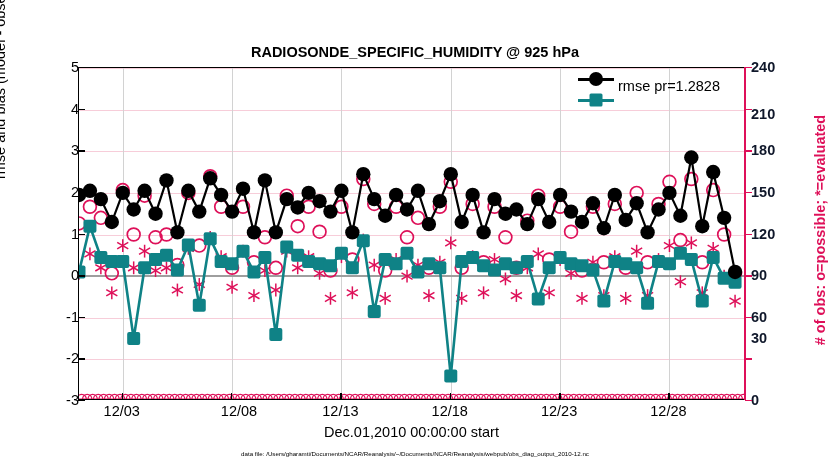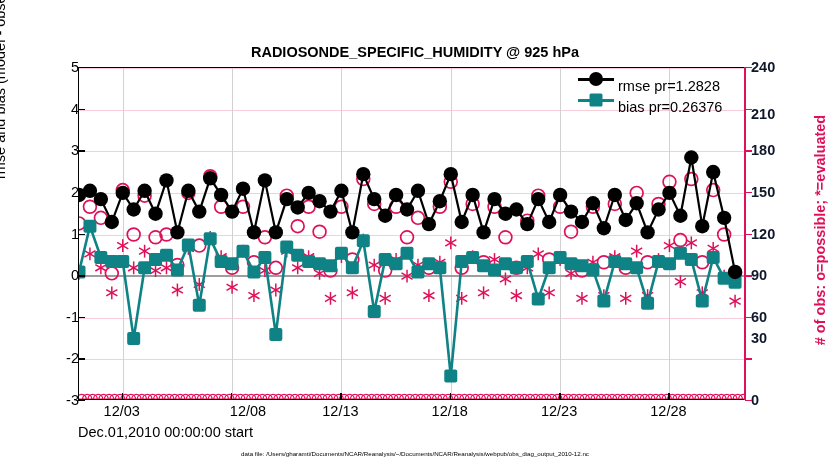--- a/index.html
+++ b/index.html
@@ -39,21 +39,21 @@
   .xtick{position:absolute;top:403px;width:70px;margin-left:-35px;text-align:center;
       font-size:14.5px;color:#000;}
   .xtickmark{position:absolute;top:393px;width:1.4px;height:7px;background:#000;}
 
   #ylabel-left{position:absolute;left:-8px;top:233px;width:340px;
       transform:rotate(-90deg);transform-origin:0 0;text-align:center;
       font-size:14.5px;color:#000;}
   #ylabel-right{position:absolute;left:812px;top:400px;width:340px;
       transform:rotate(-90deg);transform-origin:0 0;text-align:center;
       font-size:14.5px;color:#de1059;font-weight:bold;}
-  #xlabel{position:absolute;left:78px;top:424px;width:667px;
+  #xlabel{position:absolute;left:78px;top:424px;width:667px;text-align:center;
       font-size:14.5px;color:#000;}
   #footer{position:absolute;left:0;top:450px;width:830px;text-align:center;
       font-size:6.2px;color:#000;}
 
   
   #legend{position:absolute;left:578px;top:78px;}
   .lgrow{display:flex;align-items:flex-start;height:21px;}
   .lgline{position:relative;width:36px;height:2.6px;background:#000;}
   .lgline.teal{background:#0f8286;}
   .lgmark{position:absolute;left:50%;top:50%;transform:translate(-50%,-50%);}
@@ -782,21 +782,21 @@
       </div>
       <div class="ytickmark-r" style="top: 108.625px;"></div>
       <div class="ytick-r" style="top: 67px;">
         <span>240</span>
       </div>
       <div class="ytickmark-r" style="top: 67px;"></div>
     </div>
   <div id="ticks-x">
       <div class="xtick" style="left: 121.738px;">12/03</div>
       <div class="xtickmark" style="left: 121.738px;"></div>
-      <div class="xtick" style="left: 248px;">12/08</div>
+      <div class="xtick" style="left: 239px;">12/08</div>
       <div class="xtickmark" style="left: 231.082px;"></div>
       <div class="xtick" style="left: 340.426px;">12/13</div>
       <div class="xtickmark" style="left: 340.426px;"></div>
       <div class="xtick" style="left: 449.77px;">12/18</div>
       <div class="xtickmark" style="left: 449.77px;"></div>
       <div class="xtick" style="left: 559.115px;">12/23</div>
       <div class="xtickmark" style="left: 559.115px;"></div>
       <div class="xtick" style="left: 668.459px;">12/28</div>
       <div class="xtickmark" style="left: 668.459px;"></div>
     </div>
@@ -805,18 +805,17 @@
     <div class="lgrow">
       <div class="lgline">
         <div class="lgmark lgdot"></div>
       </div>
       <div class="lglabel">rmse pr=1.2828</div>
     </div>
     <div class="lgrow">
       <div class="lgline teal">
         <div class="lgmark lgsq"></div>
       </div>
-      <div class="lglabel">bias pr=0.26376</div>
     </div>
   </div>
 
   <div id="footer">data file: /Users/gharamti/Documents/NCAR/Reanalysis/~/Documents/NCAR/Reanalysis/webpub/obs_diag_output_2010-12.nc</div>
 </div>
 
 </body></html>

